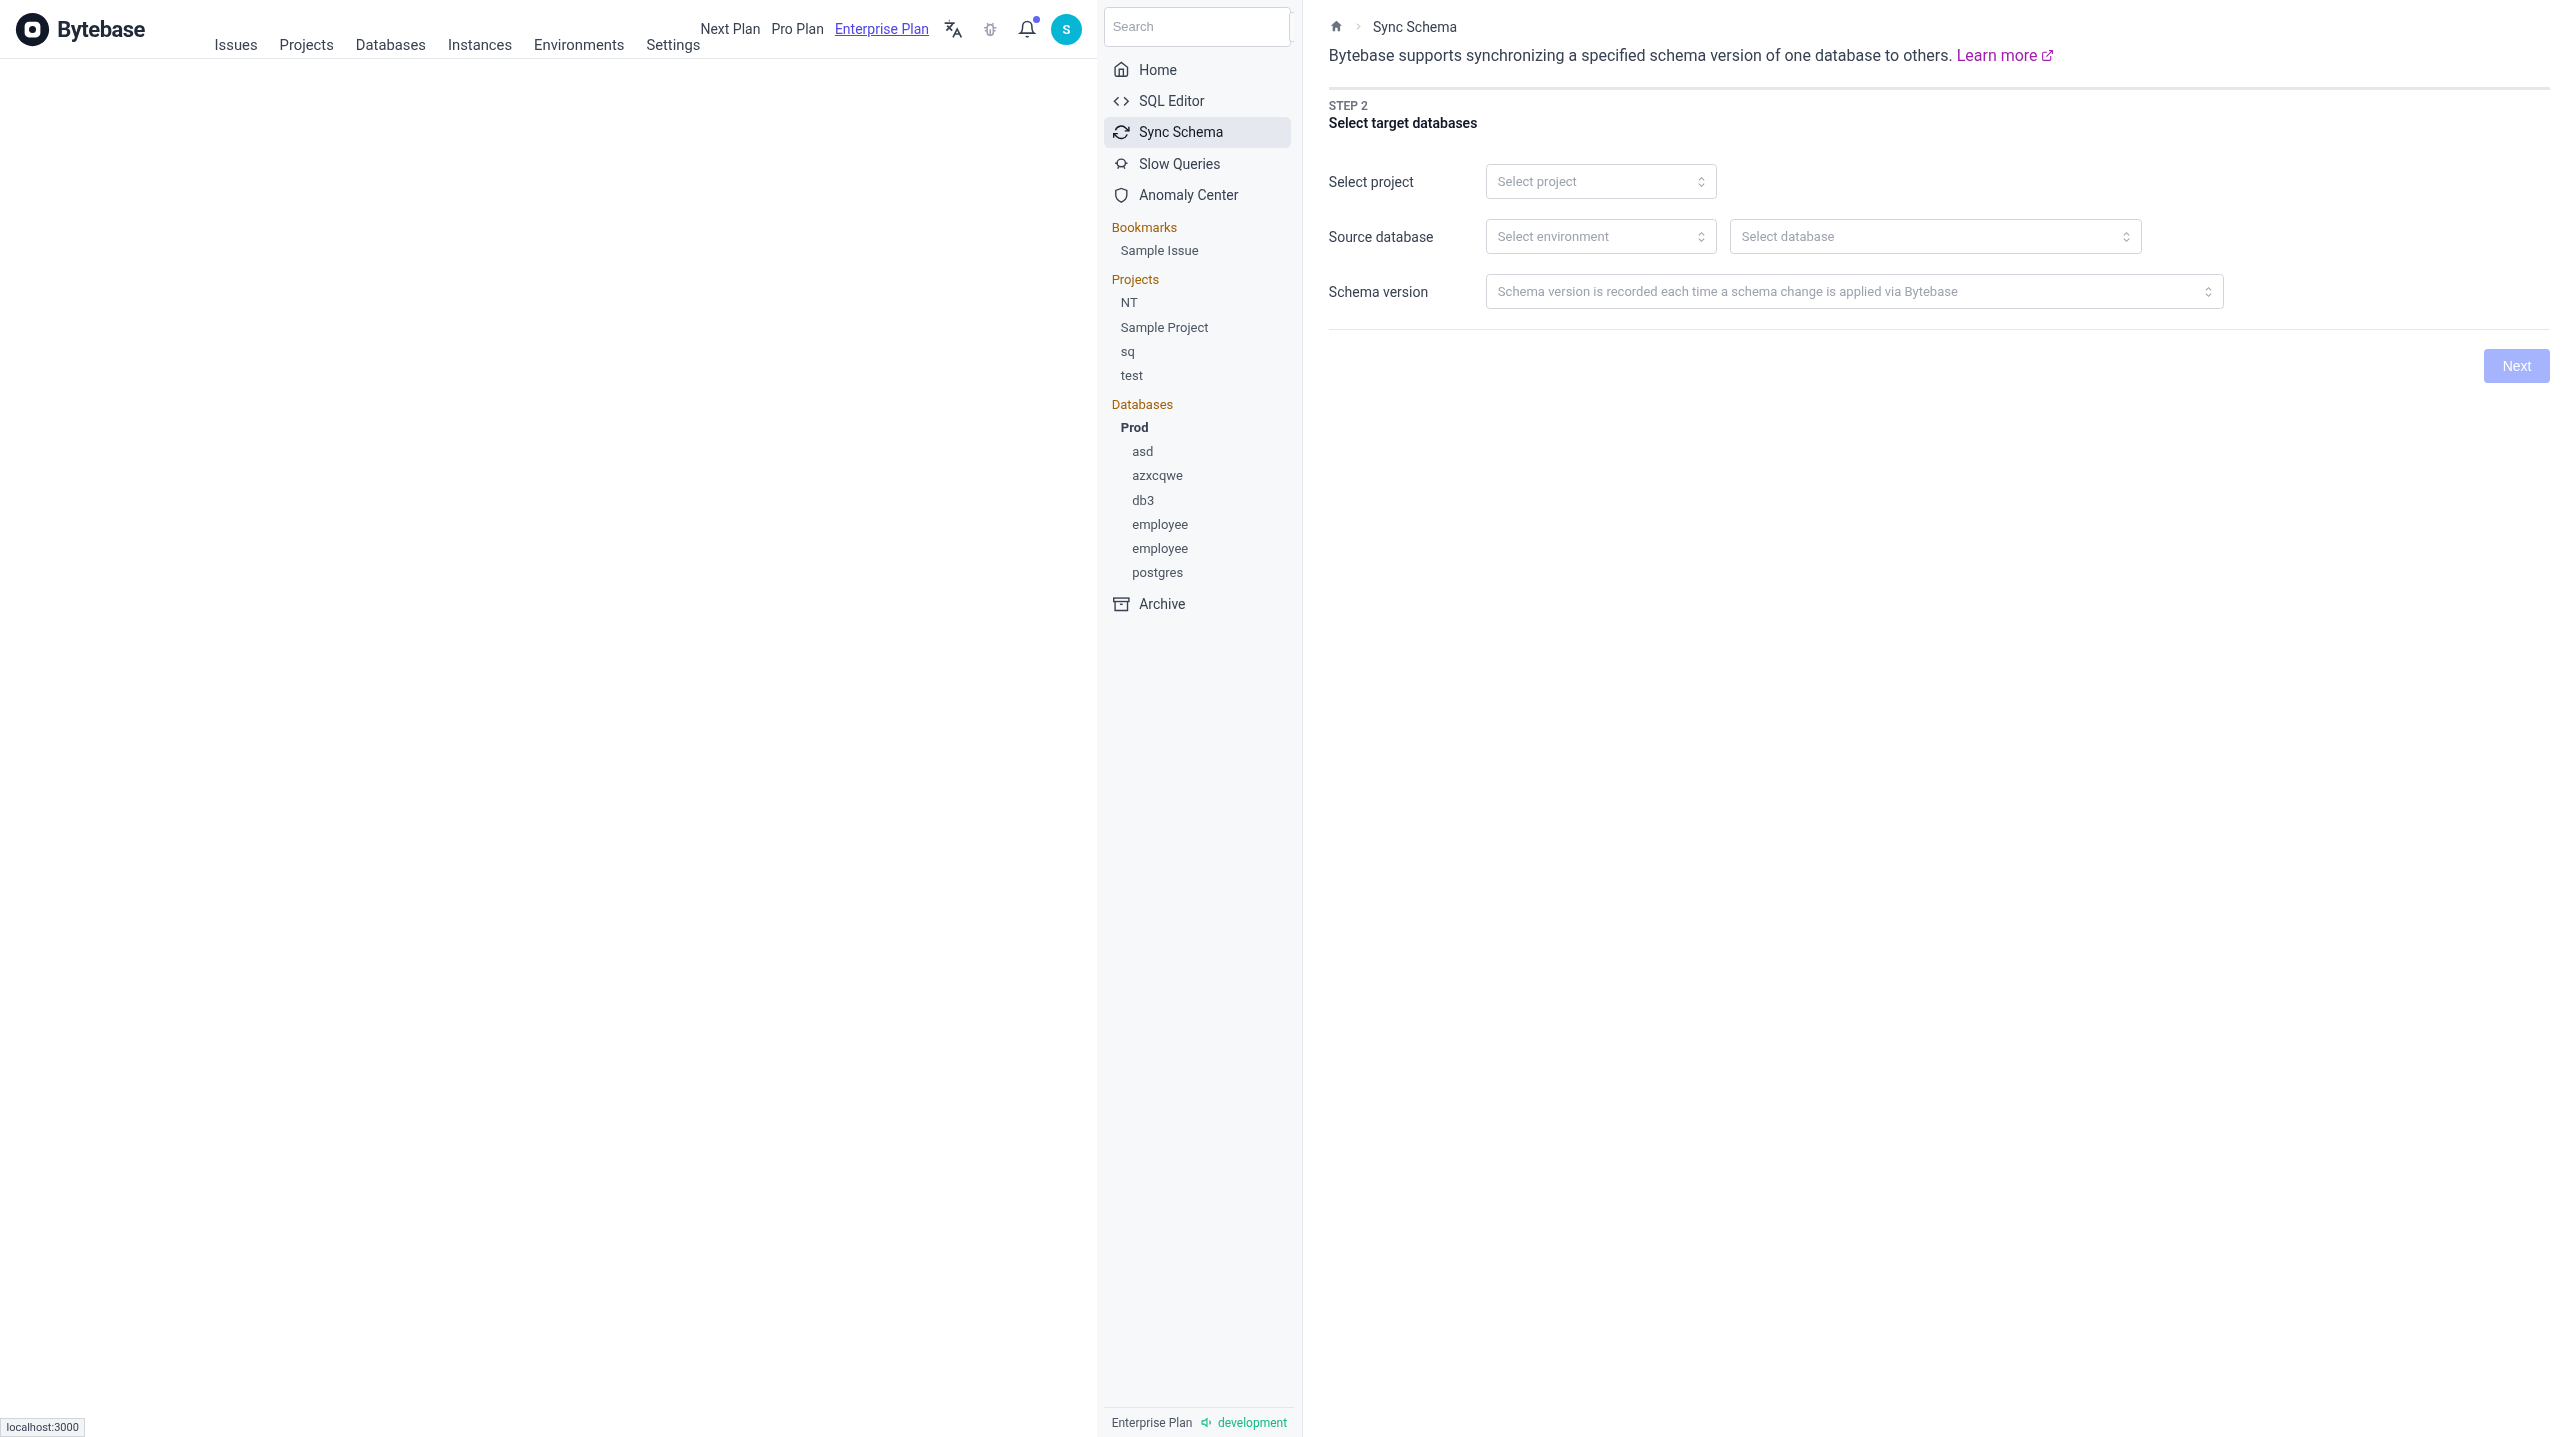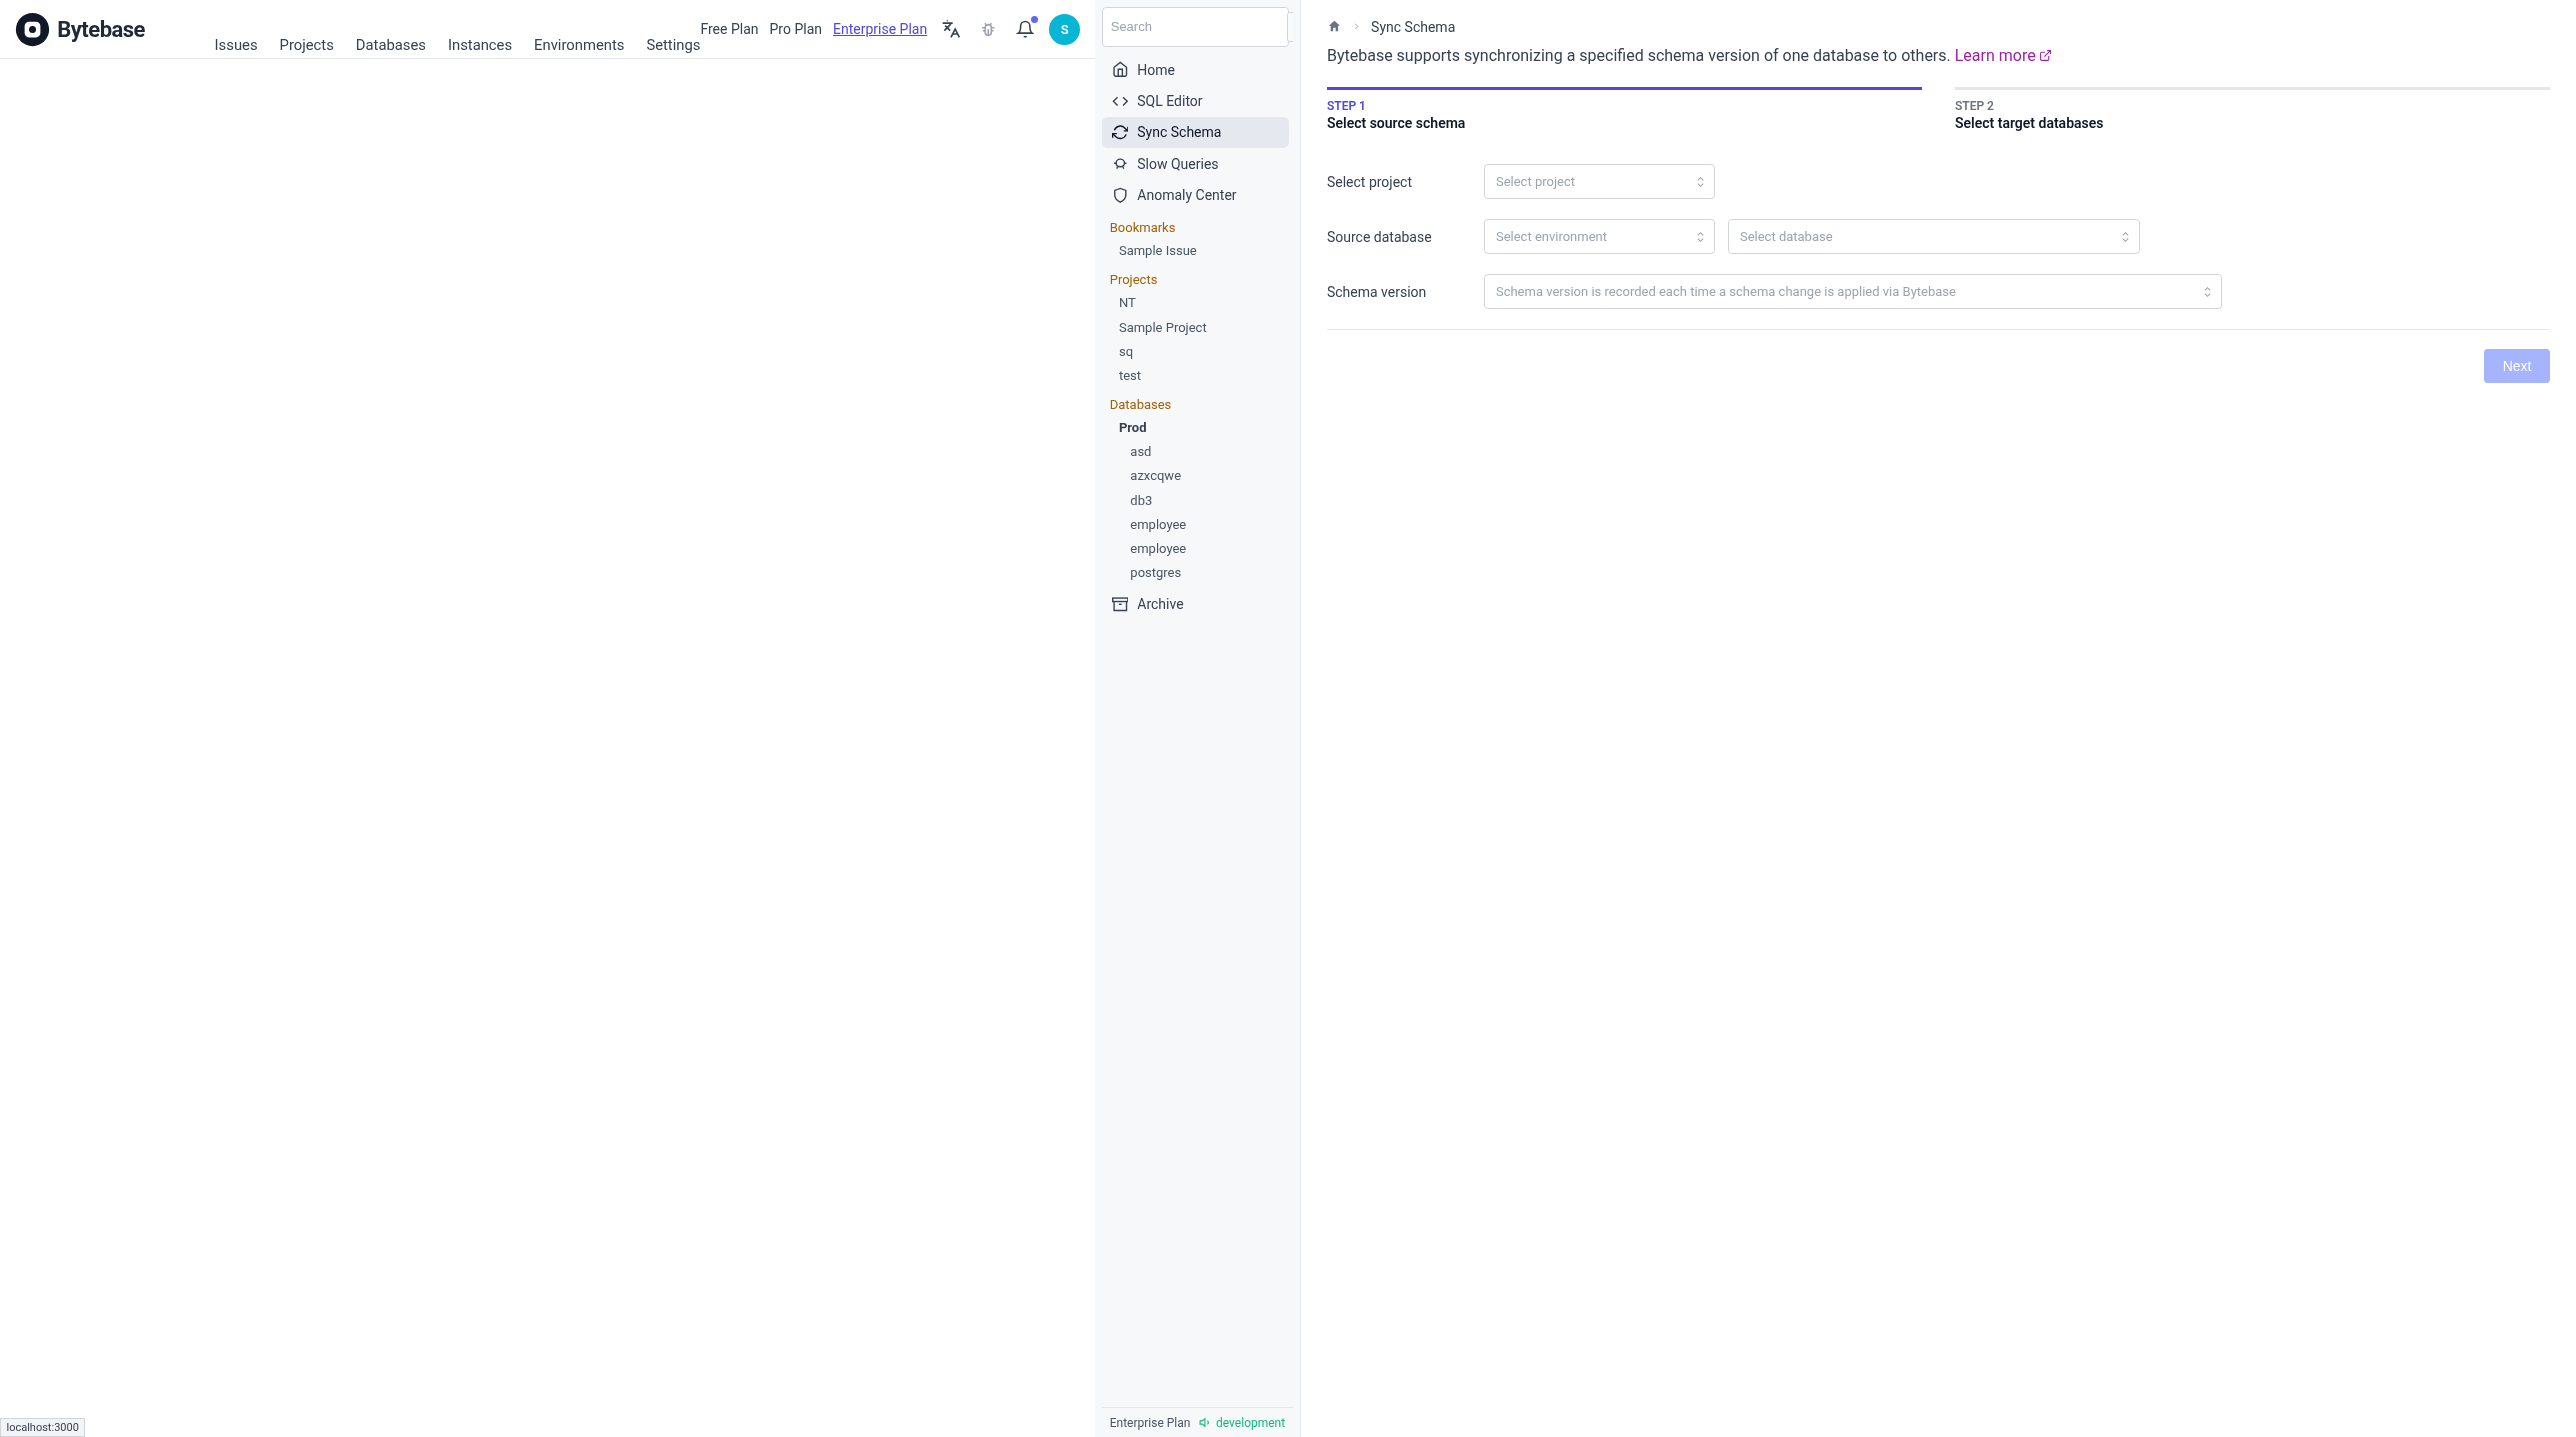--- a/index.html
+++ b/index.html
@@ -378,21 +378,21 @@
     </div>
     <div class="topnav">
       <span class="topnav-item">Issues</span>
       <span class="topnav-item">Projects</span>
       <span class="topnav-item">Databases</span>
       <span class="topnav-item">Instances</span>
       <span class="topnav-item">Environments</span>
       <span class="topnav-item">Settings</span>
     </div>
     <div class="top-right">
-      <span class="plan-text">Free Plan</span>
+      <span class="plan-text">Next Plan</span>
       <span class="plan-text">Pro Plan</span>
       <span class="plan-link">Enterprise Plan</span>
       <div class="top-icon-btn">
         <svg width="20" height="20" viewBox="0 0 24 24" fill="none" stroke="currentColor" stroke-width="2">
           <path d="M5 8l6 6M4 14l6-6 2-3M2 5h12M7 2h1M22 22l-5-10-5 10M14 18h6"></path>
         </svg>
       </div>
       <div class="top-icon-btn">
         <svg width="18.5" height="18.5" viewBox="0 0 24 24" fill="none" stroke="#9ca3af" stroke-width="2">
           <rect x="8" y="6" width="8" height="14" rx="4"></rect>
@@ -513,25 +513,20 @@
           <span>Learn more</span>
           <svg width="13" height="13" viewBox="0 0 24 24" fill="none" stroke="currentColor" stroke-width="2">
               <path d="M18 13v6a2 2 0 01-2 2H5a2 2 0 01-2-2V8a2 2 0 012-2h6"></path>
               <polyline points="15 3 21 3 21 9"></polyline>
               <line x1="10" y1="14" x2="21" y2="3"></line>
             </svg>
         </span>
       </div>
 
       <div class="steps">
-        <div class="step active">
-          <div class="step-bar"></div>
-          <div class="step-num">STEP 1</div>
-          <div class="step-title">Select source schema</div>
-        </div>
         <div class="step">
           <div class="step-bar"></div>
           <div class="step-num">STEP 2</div>
           <div class="step-title">Select target databases</div>
         </div>
       </div>
 
       <div class="form-row">
         <div class="form-label">Select project</div>
         <div class="form-fields">

